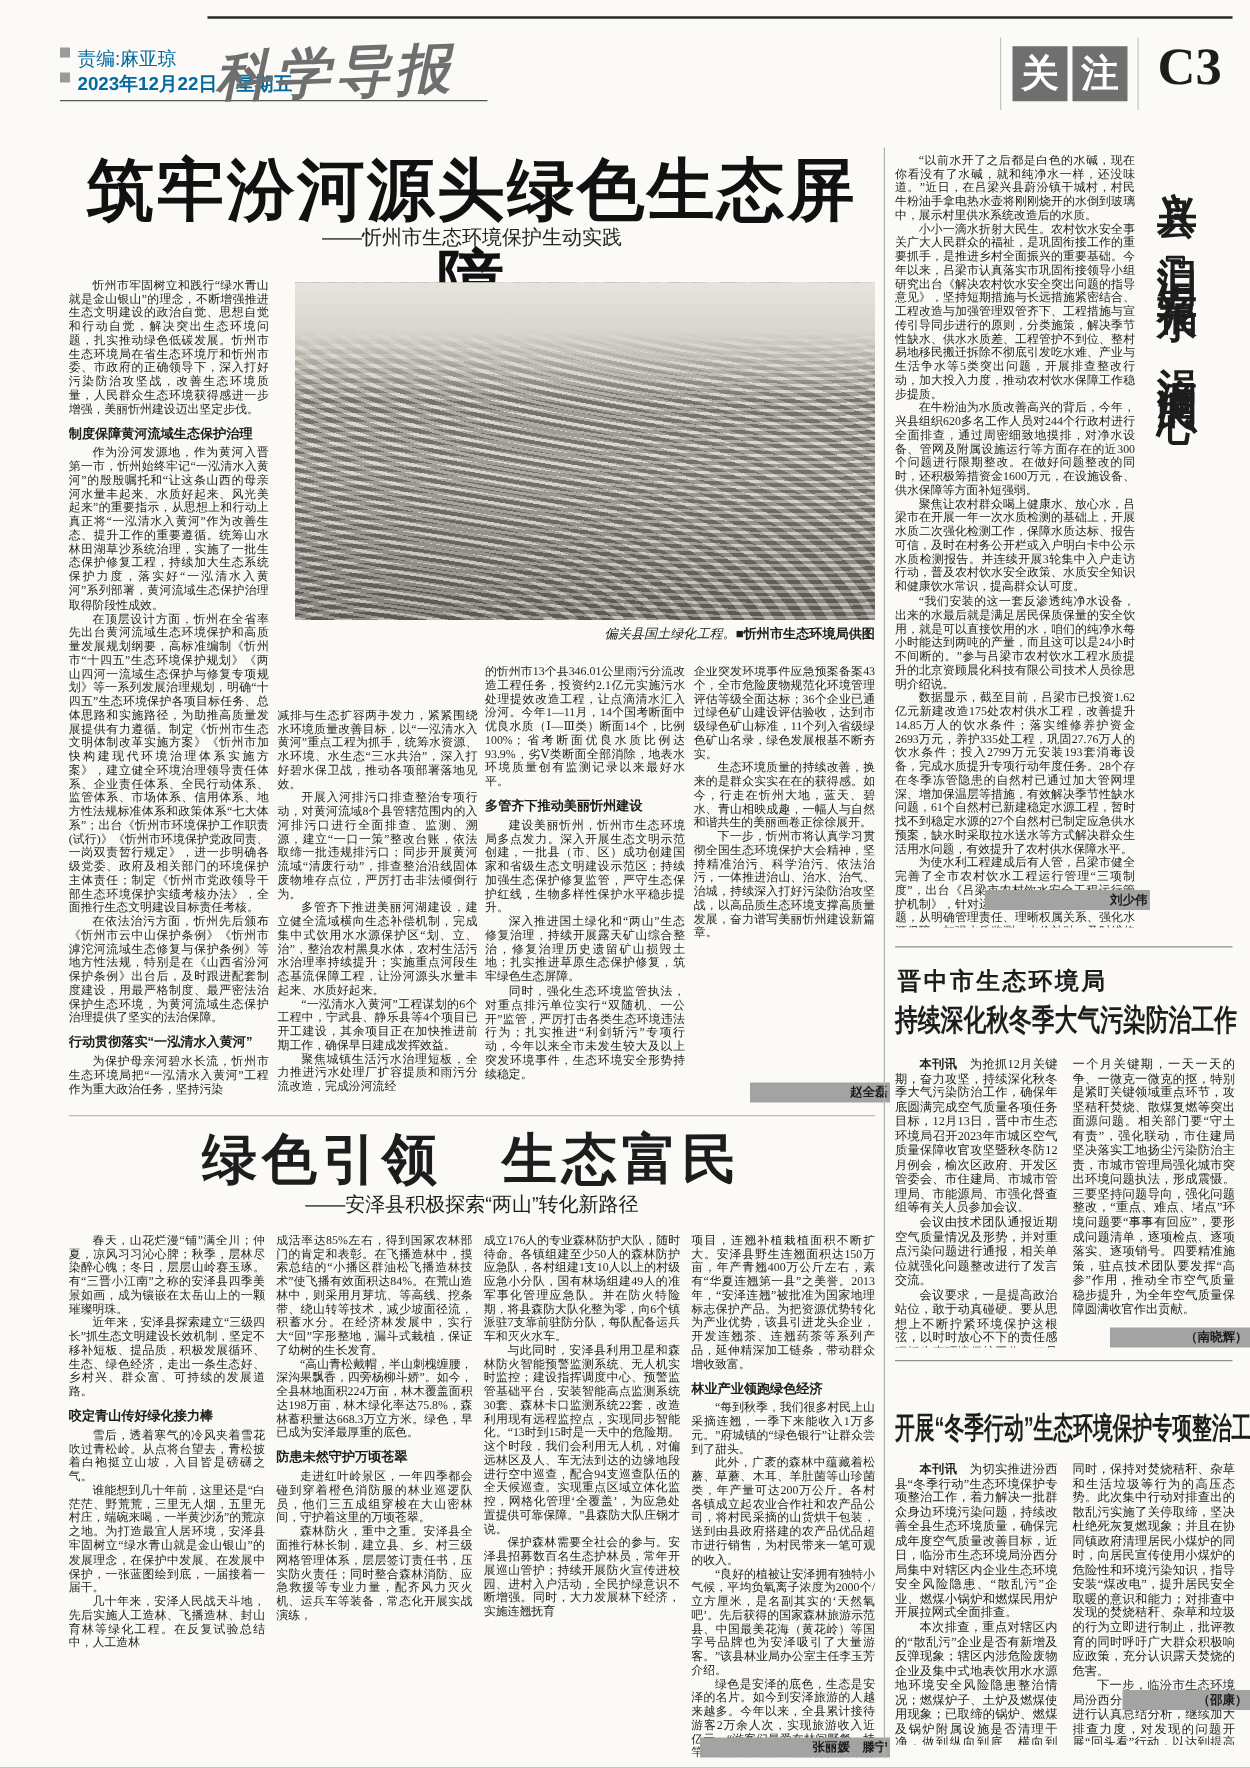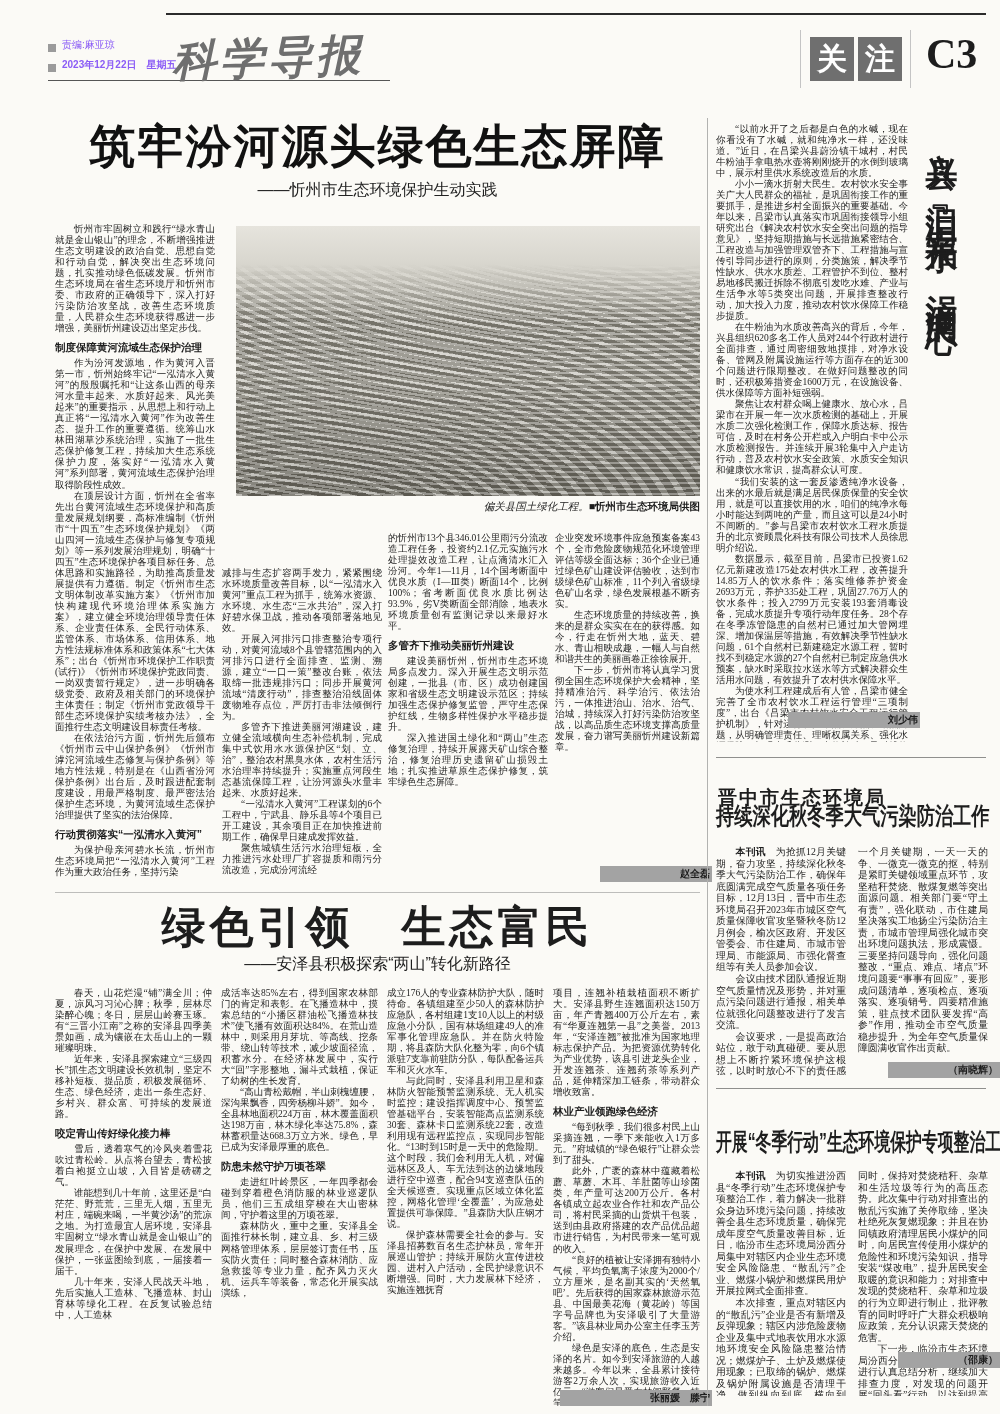--- a/index.html
+++ b/index.html
@@ -1,44 +1,44 @@
 <!DOCTYPE html>
 <html><head>
 <meta charset="utf-8">
 <style>
   html,body{margin:0;padding:0;background:#9a9a98;}
   .sheet{position:relative;width:1000px;height:1414px;margin:0 auto;background:#fbfaf6;
          font-family:"Liberation Serif","DejaVu Serif",serif;color:#1d1d1d;overflow:hidden;}
   .abs{position:absolute;}
   
   .top-rule{left:166px;top:13px;width:820px;height:2px;background:#2b2b2b;}
-  .hdr-line{font-family:"Liberation Sans","DejaVu Sans",sans-serif;font-size:10px;color:#8b5cf6;
-            display:flex;align-items:flex-end;gap:6px;}
+  .hdr-line{font-family:"Liberation Sans","DejaVu Sans",sans-serif;font-size:15px;color:#0369a1;
+            display:flex;align-items:flex-start;gap:6px;}
   .sq{width:8px;height:8px;background:#9b9b9b;display:inline-block;}
   .hdr-rule{left:48px;top:80px;width:342px;height:1px;background:#555;}
   .masthead{left:172px;top:28px;width:240px;font-size:44px;font-weight:700;font-style:italic;
             color:#6f6f6f;letter-spacing:4px;transform:rotate(-2deg);}
   .sec-vline{width:1px;background:#c4c4c4;top:30px;height:58px;}
   .sec-badge{width:44px;height:44px;background:#6f6f6f;color:#fff;top:37px;
              font-family:"Liberation Sans",sans-serif;font-weight:700;font-size:30px;
              display:flex;align-items:center;justify-content:center;}
   .page-no{top:30px;font-size:42px;font-weight:700;font-family:"Liberation Serif",serif;}
   
   .main-headline{left:55px;top:116px;width:645px;text-align:center;
-     font-family:"Liberation Sans","DejaVu Sans",sans-serif;font-weight:900;font-size:46px;
+     font-family:"Liberation Sans","DejaVu Sans",sans-serif;font-weight:900;font-size:54px;
      letter-spacing:2px;color:#111;}
   .main-subtitle{left:55px;top:180px;width:645px;text-align:center;
      font-family:"Liberation Sans",sans-serif;font-size:16px;color:#222;}
   .green-headline{left:55px;top:898px;width:645px;text-align:center;
      font-family:"Liberation Serif",serif;font-weight:900;font-size:44px;letter-spacing:4px;}
   .green-subtitle{left:55px;top:954px;width:645px;text-align:center;
      font-family:"Liberation Sans",sans-serif;font-size:16px;}
   .v-head{writing-mode:vertical-rl;font-family:"Liberation Serif","DejaVu Serif",serif;
      font-weight:700;font-size:32px;letter-spacing:7px;left:920px;top:128px;height:615px;}
-  .kicker{font-family:Liberation Sans, sans-serif;font-weight:700;font-size:19px;letter-spacing:2px;margin-top:13px;}
+  .kicker{font-family:Liberation Sans, sans-serif;font-weight:700;font-size:19px;letter-spacing:2px;}
   .sub-art-head{font-family:"Liberation Sans",sans-serif;font-weight:900;font-size:24px;
      white-space:nowrap;transform-origin:left center;}
   
   .col{position:absolute;overflow:hidden;font-size:9.5px;line-height:1.16;text-align:justify;}
   .col-md{font-size:9.8px;line-height:1.18;}
   .para{margin:0;text-indent:2em;}
   .para.cont{text-indent:0;}
   .subhead{font-family:"Liberation Sans",sans-serif;font-weight:700;font-size:10.5px;
            margin:7px 0 5px;text-indent:0;text-align:left;}
   .author{position:absolute;font-weight:700;font-size:10px;background:#a3a3a3;
@@ -106,20 +106,21 @@
       <p class="para">开展入河排污口排查整治专项行动，对黄河流域8个县管辖范围内的入河排污口进行全面排查、监测、溯源，建立“一口一策”整改台账，依法取缔一批违规排污口；同步开展黄河流域“清废行动”，排查整治沿线固体废物堆存点位，严厉打击非法倾倒行为。</p>
       <p class="para">多管齐下推进美丽河湖建设，建立健全流域横向生态补偿机制，完成集中式饮用水水源保护区“划、立、治”，整治农村黑臭水体，农村生活污水治理率持续提升；实施重点河段生态基流保障工程，让汾河源头水量丰起来、水质好起来。</p>
       <p class="para">“一泓清水入黄河”工程谋划的6个工程中，宁武县、静乐县等4个项目已开工建设，其余项目正在加快推进前期工作，确保早日建成发挥效益。</p>
       <p class="para">聚焦城镇生活污水治理短板，全力推进污水处理厂扩容提质和雨污分流改造，完成汾河流经</p>
     </div>
   <div class="abs col" style="left:388px;top:533px;width:160px;height:350px;">
       <p class="para cont">的忻州市13个县346.01公里雨污分流改造工程任务，投资约2.1亿元实施污水处理提效改造工程，让点滴清水汇入汾河。今年1—11月，14个国考断面中优良水质（Ⅰ—Ⅲ类）断面14个，比例100%；省考断面优良水质比例达93.9%，劣Ⅴ类断面全部消除，地表水环境质量创有监测记录以来最好水平。</p>
       <p class="subhead">多管齐下推动美丽忻州建设</p>
       <p class="para">建设美丽忻州，忻州市生态环境局多点发力。深入开展生态文明示范创建，一批县（市、区）成功创建国家和省级生态文明建设示范区；持续加强生态保护修复监管，严守生态保护红线，生物多样性保护水平稳步提升。</p>
       <p class="para">深入推进国土绿化和“两山”生态修复治理，持续开展露天矿山综合整治，修复治理历史遗留矿山损毁土地；扎实推进草原生态保护修复，筑牢绿色生态屏障。</p>
+      <p class="para">同时，强化生态环境监管执法，对重点排污单位实行“双随机、一公开”监管，严厉打击各类生态环境违法行为；扎实推进“利剑斩污”专项行动，今年以来全市未发生较大及以上突发环境事件，生态环境安全形势持续稳定。</p>
     </div>
   <div class="abs col" style="left:555px;top:533px;width:145px;height:350px;">
       <p class="para cont">企业突发环境事件应急预案备案43个，全市危险废物规范化环境管理评估等级全面达标；36个企业已通过绿色矿山建设评估验收，达到市级绿色矿山标准，11个列入省级绿色矿山名录，绿色发展根基不断夯实。</p>
       <p class="para">生态环境质量的持续改善，换来的是群众实实在在的获得感。如今，行走在忻州大地，蓝天、碧水、青山相映成趣，一幅人与自然和谐共生的美丽画卷正徐徐展开。</p>
       <p class="para">下一步，忻州市将认真学习贯彻全国生态环境保护大会精神，坚持精准治污、科学治污、依法治污，一体推进治山、治水、治气、治城，持续深入打好污染防治攻坚战，以高品质生态环境支撑高质量发展，奋力谱写美丽忻州建设新篇章。</p>
     </div>
   <div class="abs author" style="left:600px;top:866px;width:100px;">赵全磊</div>
 
   <div class="abs hline" style="left:55px;top:892px;width:645px;background:#bdbdbb;"></div>
 

